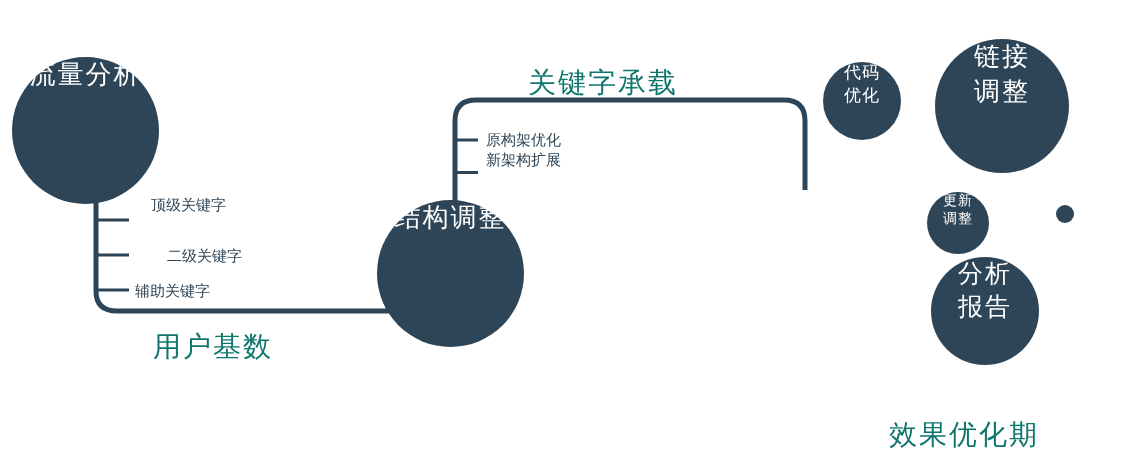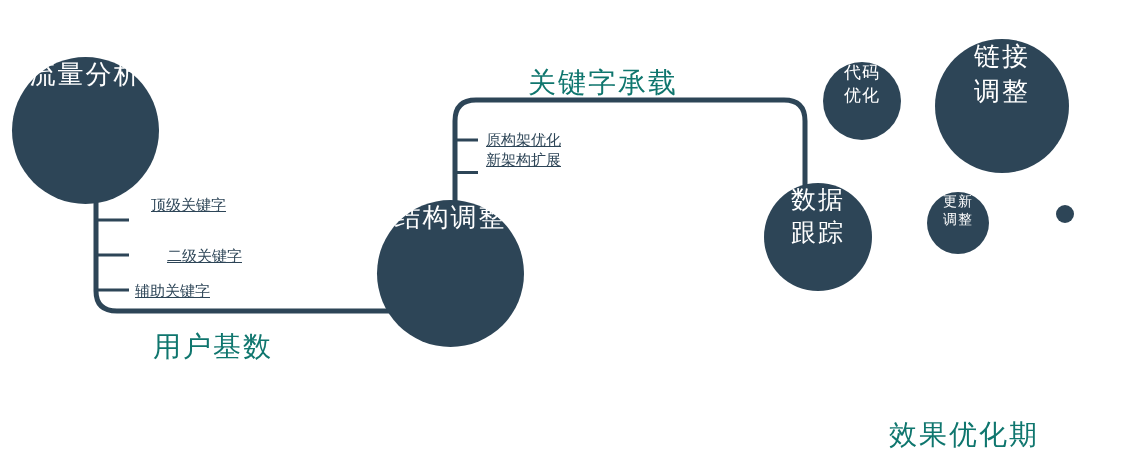--- a/index.html
+++ b/index.html
@@ -29,41 +29,40 @@
       justify-content: center;
       text-align: center;
     }
     .circle .line { display: block; }
 
     .c-traffic   { left: 12px;   top: 57px;  width: 147px; height: 147px; font-size: 26px; letter-spacing: 2px; }
     .c-structure { left: 377px;  top: 200px; width: 147px; height: 147px; font-size: 26px; letter-spacing: 2px; }
     .c-tracking  { left: 764px;  top: 183px; width: 108px; height: 108px; font-size: 25px; line-height: 1.3; letter-spacing: 2px; }
     .c-code      { left: 823px;  top: 62px;  width: 78px;  height: 78px;  font-size: 17px; line-height: 1.35; letter-spacing: 1px; }
     .c-link      { left: 935px;  top: 39px;  width: 134px; height: 134px; font-size: 26px; line-height: 1.35; letter-spacing: 2px; }
-    .c-update    { left: 927px;  top: 192px; width: 62px;  height: 62px;  font-size: 14px; line-height: 1.3; letter-spacing: 1px; }
+    .c-update    { left: 927px;  top: 192px; width: 62px;  height: 62px;  font-size: 14px; line-height: 1.3; letter-spacing: 1px; font-family: Liberation Serif, serif; }
     .c-dot       { left: 1056px; top: 205px; width: 18px;  height: 18px; }
     .c-report    { left: 931px;  top: 257px; width: 108px; height: 108px; font-size: 25px; line-height: 1.3; letter-spacing: 2px; }
 
     .edge-label {
       position: absolute;
       color: #0f766e;
       font-size: 28px;
       letter-spacing: 2px;
       white-space: nowrap;
     }
     .lbl-keyword  { left: 528px; top: 64px; }
     .lbl-userbase { left: 153px; top: 328px; }
     .lbl-phase    { left: 889px; top: 416px; }
 
     .branch-label {
       position: absolute;
       color: #2d4557;
       font-size: 15px;
       white-space: nowrap;
-      text-decoration: underline;
     }
     .bl-top  { left: 135px; top: 196px; margin-left: 16px; }
     .bl-sec  { left: 135px; top: 247px; margin-left: 32px; }
     .bl-aux  { left: 135px; top: 282px; }
     .bl-orig { left: 486px; top: 131px; }
     .bl-new  { left: 486px; top: 151px; }
   </style>
 </head>
 <body>
 
@@ -84,26 +83,20 @@
   </svg>
 
   <div class="circle c-traffic">
     <span>流量分析</span>
   </div>
 
   <div class="circle c-structure">
     <span>结构调整</span>
   </div>
 
-  <div class="circle c-tracking">
-    <div>
-      <span class="line">数据</span>
-      <span class="line">跟踪</span>
-    </div>
-  </div>
 
   <div class="circle c-code">
     <div>
       <span class="line">代码</span>
       <span class="line">优化</span>
     </div>
   </div>
 
   <div class="circle c-link">
     <div>
@@ -114,20 +107,26 @@
 
   <div class="circle c-update">
     <div>
       <span class="line">更新</span>
       <span class="line">调整</span>
     </div>
   </div>
 
   <div class="circle c-dot"></div>
 
+  <div class="circle c-report">
+    <div>
+      <span class="line">分析</span>
+      <span class="line">报告</span>
+    </div>
+  </div>
 
   <div class="edge-label lbl-keyword">关键字承载</div>
   <div class="edge-label lbl-userbase">用户基数</div>
   <div class="edge-label lbl-phase">效果优化期</div>
 
   <div class="branch-label bl-top">顶级关键字</div>
   <div class="branch-label bl-sec">二级关键字</div>
   <div class="branch-label bl-aux">辅助关键字</div>
   <div class="branch-label bl-orig">原构架优化</div>
   <div class="branch-label bl-new">新架构扩展</div>

